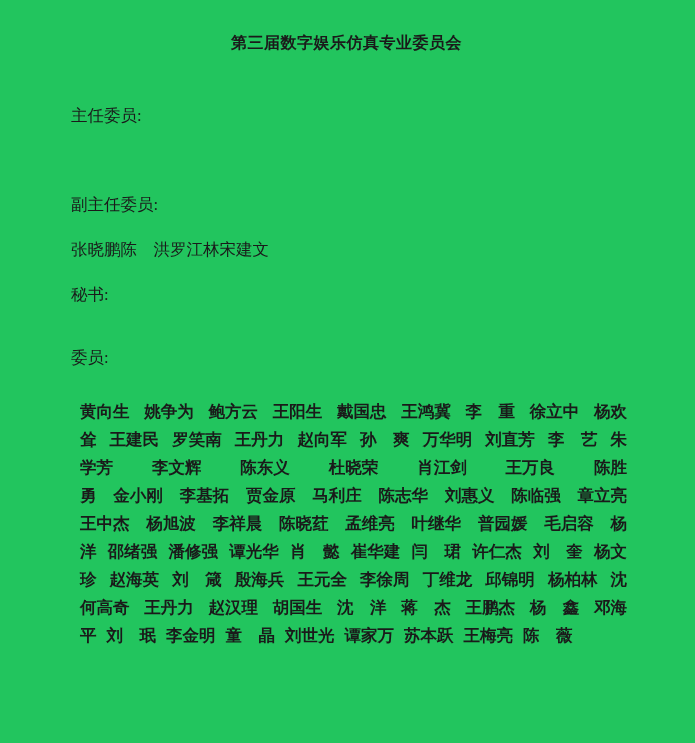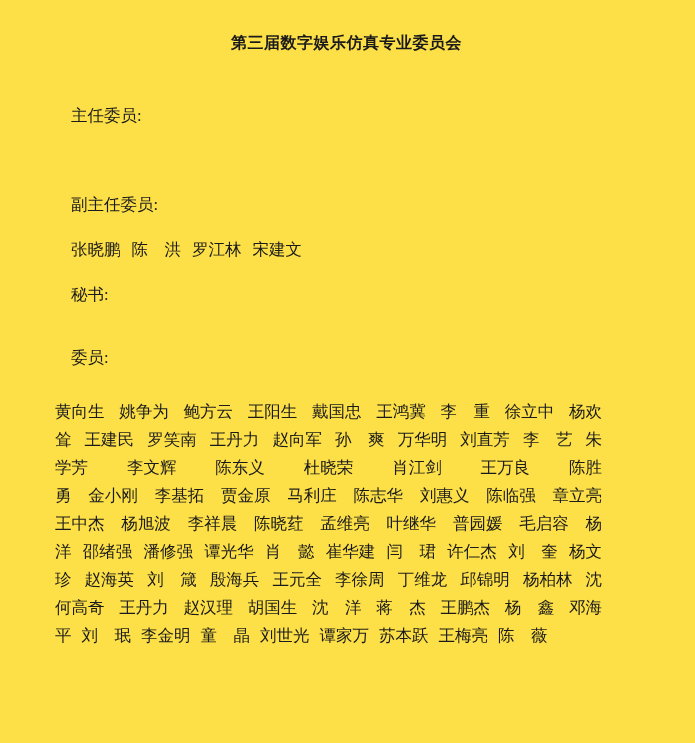--- a/index.html
+++ b/index.html
@@ -4,21 +4,21 @@
 <style>
   html, body {
     margin: 0;
     padding: 0;
     background: #ffffff;
   }
   .page {
     position: relative;
     width: 695px;
     height: 743px;
-    background: #fde047;
+    background: #22c55e;
     color: #1a1a1a;
     font-family: "Liberation Serif", serif;
     font-size: 16.5px;
     overflow: hidden;
   }
   .doc-title {
     position: absolute;
     top: 32px;
     left: 73px;
     width: 547px;
@@ -39,34 +39,34 @@
   .pos-chair-label   { top: 105px; }
   .pos-chair-name    { top: 149px; }
   .pos-vice-label    { top: 194px; }
   .pos-vice-names    { top: 239px; }
   .pos-secretary     { top: 284px; }
   .pos-members-label { top: 347px; }
 
   .members {
     position: absolute;
     top: 398px;
-    left: 55px;
+    left: 80px;
     width: 547px;
+    font-weight: bold;
   }
   .row {
     display: flex;
     align-items: center;
     height: 28px;
   }
   .row.justify { justify-content: space-between; }
   .row.natural { justify-content: flex-start; column-gap: 10px; }
   .inline-row {
     display: flex;
     justify-content: flex-start;
-    column-gap: 11px;
     align-items: center;
   }
   .name { white-space: pre; }
 </style>
 </head>
 <body>
 
 <div class="page">
 
   <div class="doc-title">第三届数字娱乐仿真专业委员会</div>

